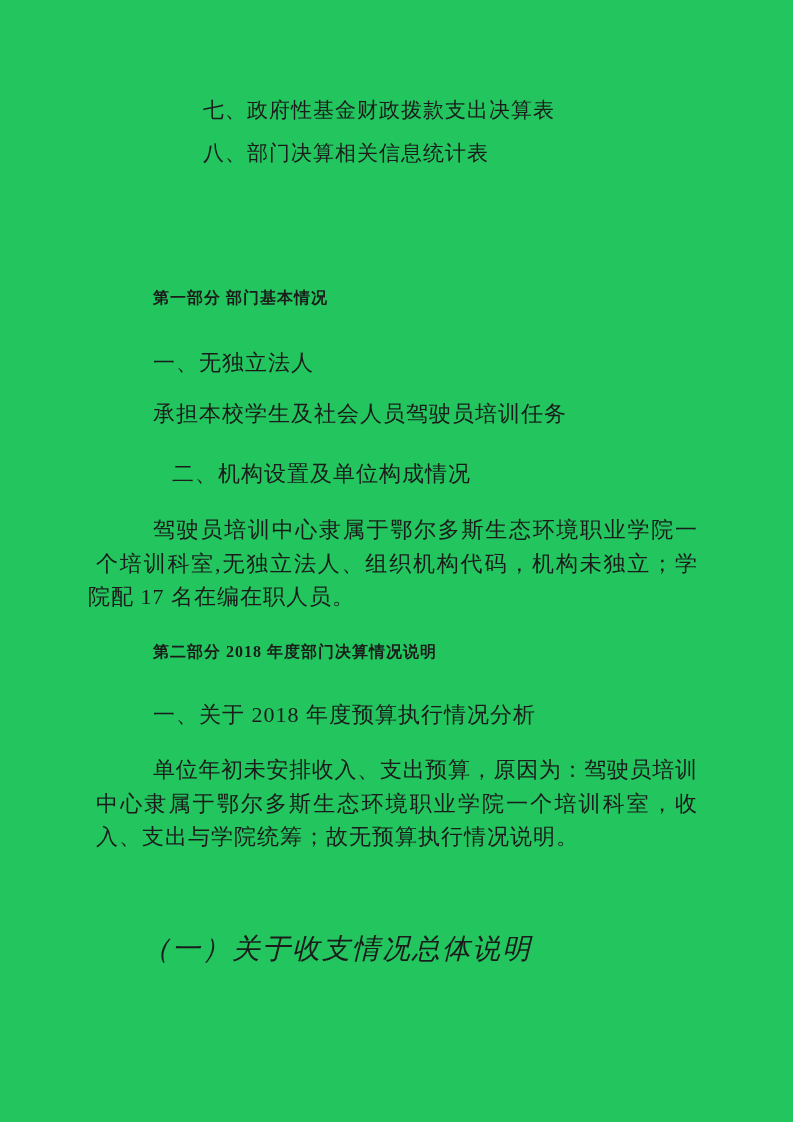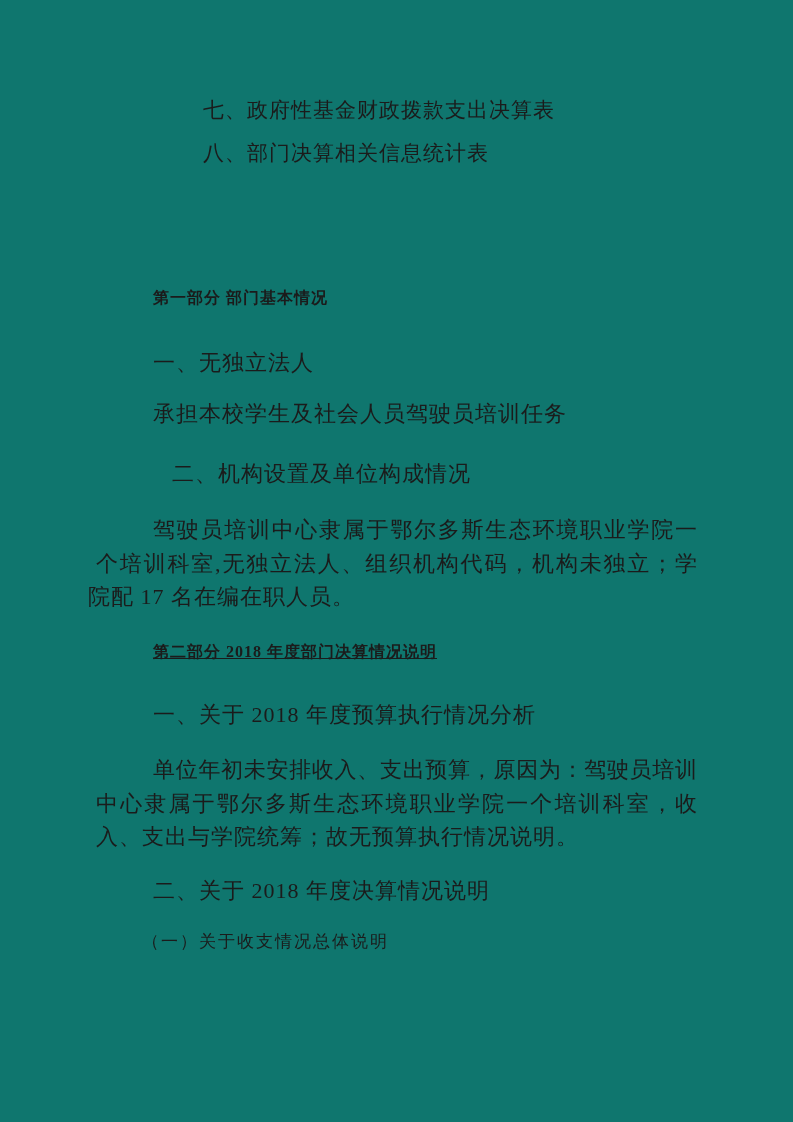--- a/index.html
+++ b/index.html
@@ -5,21 +5,21 @@
   html, body {
     margin: 0;
     padding: 0;
     background: #888;
   }
   .page {
     position: relative;
     width: 793px;
     height: 1122px;
     margin: 0 auto;
-    background: #0f766e;
+    background: #22c55e;
     overflow: hidden;
     font-family: "Liberation Serif", "DejaVu Serif", serif;
     color: #1b1b1b;
   }
   .line {
     position: absolute;
     white-space: pre;
     line-height: 1.25;
   }
   .toc-line {
@@ -36,35 +36,36 @@
     letter-spacing: 1px;
   }
   .para-just {
     white-space: normal;
     letter-spacing: 0;
     text-align: justify;
     text-align-last: justify;
     overflow: hidden;
   }
   .kai-line {
-    font-size: 17px;
+    font-size: 28px;
+    font-style: italic;
     letter-spacing: 2px;
   }
 
   
   .pos-toc1   { left: 203px; top: 97px;  }
   .pos-toc2   { left: 203px; top: 140px; }
   .pos-h1     { left: 153px; top: 288px; }
   .pos-p1s1   { left: 153px; top: 349px; }
   .pos-p1s1b  { left: 153px; top: 400px; }
   .pos-p1s2   { left: 153px; top: 460px; margin-left: 19px; }
   .pos-p1a    { left: 153px; top: 516px; width: 544px; }
   .pos-p1b    { left: 96px;  top: 550px; width: 601px; }
   .pos-p1c    { left: 88px;  top: 583px; }
-  .pos-h2     { left: 153px; top: 642px; text-decoration: underline; }
+  .pos-h2     { left: 153px; top: 642px; }
   .pos-p2s1   { left: 153px; top: 701px; text-align: right; }
   .pos-p2a    { left: 153px; top: 756px; width: 544px; }
   .pos-p2b    { left: 96px;  top: 790px; width: 601px; }
   .pos-p2c    { left: 96px;  top: 823px; }
   .pos-p2s2   { left: 153px; top: 877px; }
   .pos-p2sub1 { left: 142px; top: 931px; }
 </style>
 </head>
 <body>
 
@@ -91,17 +92,16 @@
   <div class="line heading-line pos-h2">第二部分 2018 年度部门决算情况说明</div>
 
   <div class="line body-line pos-p2s1">一、关于 2018 年度预算执行情况分析</div>
 
   <div class="line body-line para-just pos-p2b">中心隶属于鄂尔多斯生态环境职业学院一个培训科室，收</div>
 
   <div class="line body-line para-just pos-p2a">单位年初未安排收入、支出预算，原因为：驾驶员培训</div>
 
   <div class="line body-line pos-p2c">入、支出与学院统筹；故无预算执行情况说明。</div>
 
-  <div class="line body-line pos-p2s2">二、关于 2018 年度决算情况说明</div>
 
   <div class="line kai-line pos-p2sub1">（一）关于收支情况总体说明</div>
 
 </div>
 
 </body></html>

